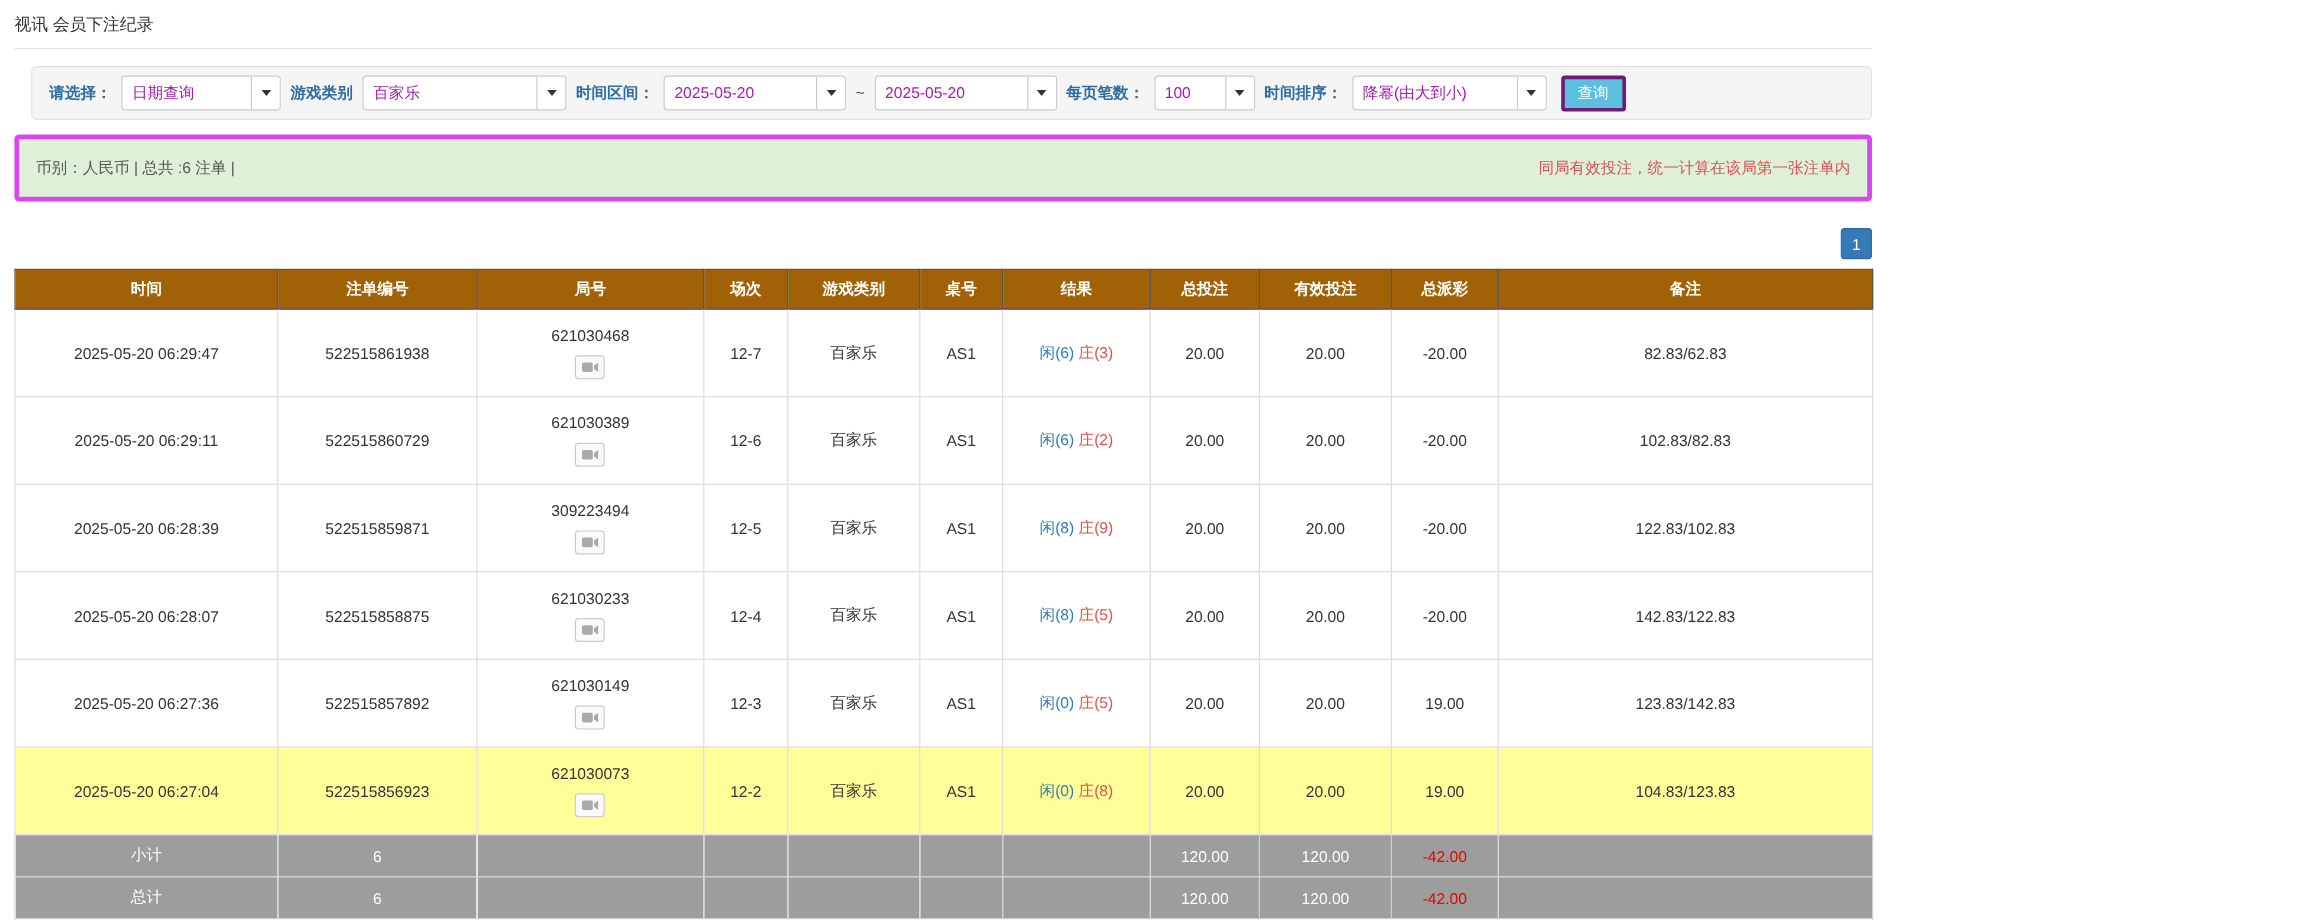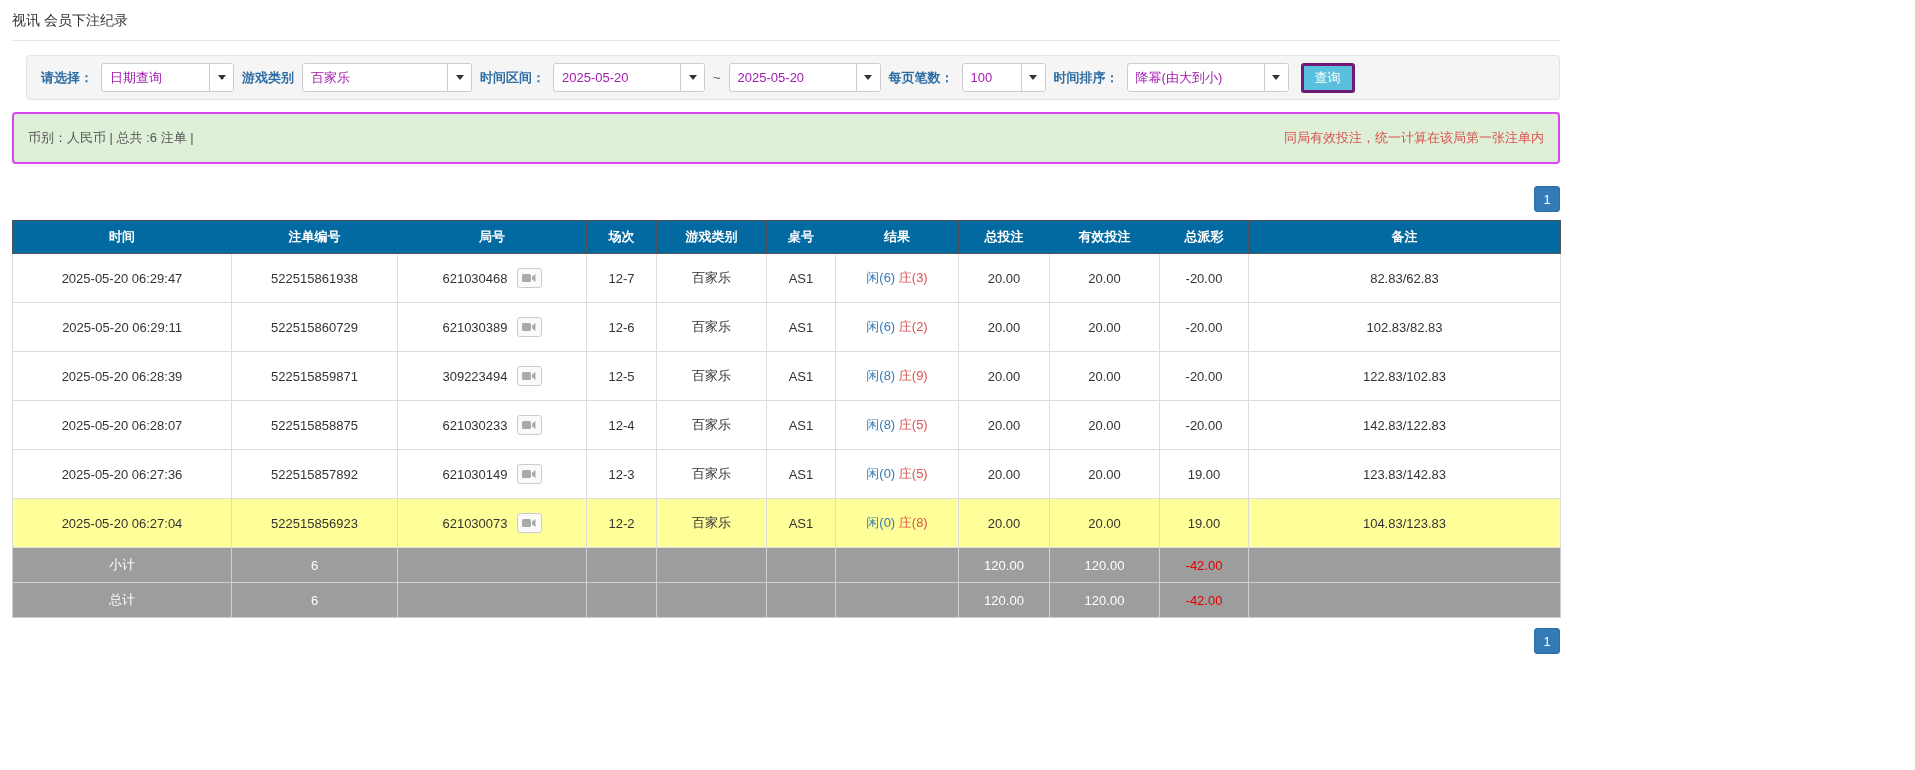--- a/index.html
+++ b/index.html
@@ -50,21 +50,21 @@
     padding: 0 11px;
     border-radius: 3px;
     cursor: pointer;
     margin-left: 4px;
     font-family: inherit;
   }
 
   .summary-bar {
     margin-top: 12px;
     background: #dff0d8;
-    border: 2px solid #d946ef;
+    border: 4px solid #d946ef;
     border-radius: 4px;
     padding: 15px 14px;
     display: flex;
     justify-content: space-between;
     align-items: center;
     font-size: 13px;
   }
   .summary-left { color: #555; }
   .summary-right { color: #d9534f; }
 
@@ -81,21 +81,21 @@
     display: inline-flex;
     align-items: center;
     justify-content: center;
     border-radius: 3px;
     cursor: pointer;
     text-decoration: none;
   }
 
   table.bet-table { width: 100%; border-collapse: collapse; table-layout: fixed; font-size: 13px; }
   .bet-table th {
-    background: #0369a1;
+    background: #a16207;
     color: #fff;
     font-weight: bold;
     padding: 7px 4px;
     border: 1px solid #555;
     text-align: center;
     white-space: nowrap;
   }
   .bet-table td {
     border: 1px solid #ddd;
     padding: 14px 6px;
@@ -103,21 +103,21 @@
     background: #fff;
     color: #333;
     white-space: nowrap;
     overflow: hidden;
   }
   tr.highlight td { background: #ffff99; }
   tr.gray td { background: #9d9d9d; color: #fff; padding: 8px 6px; border-color: #cfcfcf; }
   .blue { color: #337ab7; }
   .red { color: #d9534f; }
   tr.gray td.red { color: #e60000; }
-  .round-cell-inner { display: inline-flex; align-items: center; justify-content: center; gap: 9px; }
+  .round-cell-inner { display: inline-flex; align-items: center; justify-content: center; gap: 9px; flex-direction: column; }
   .video-btn {
     display: inline-flex;
     width: 25px;
     height: 20px;
     border: 1px solid #ccc;
     border-radius: 3px;
     background: #fafafa;
     align-items: center;
     justify-content: center;
     cursor: pointer;

